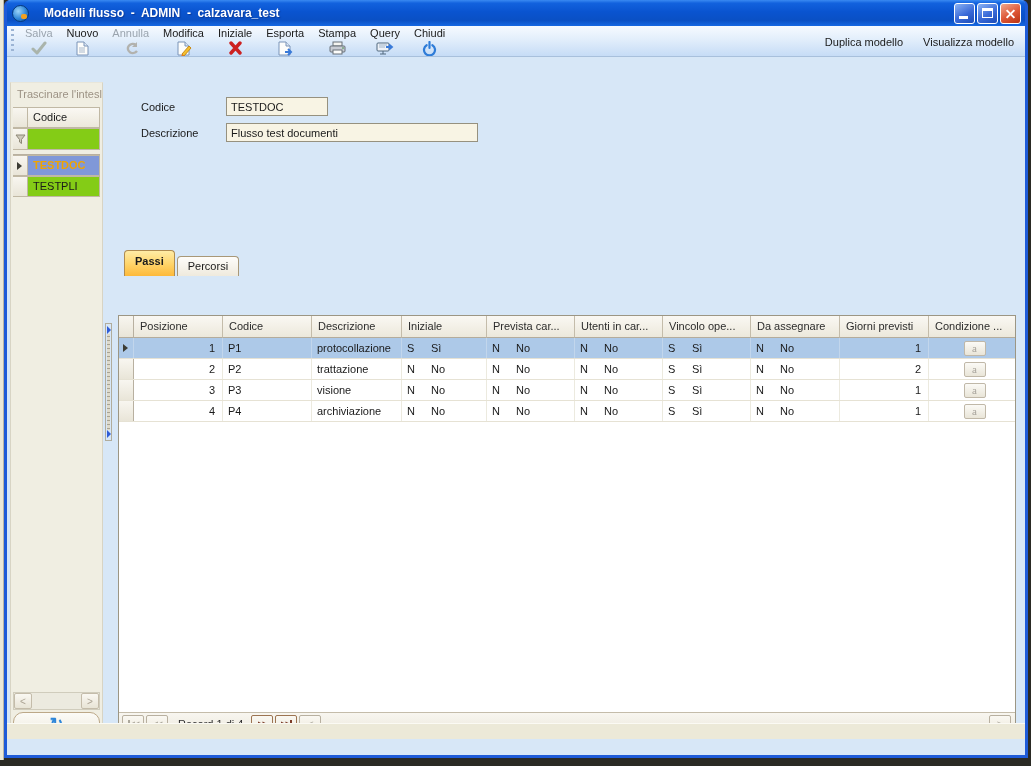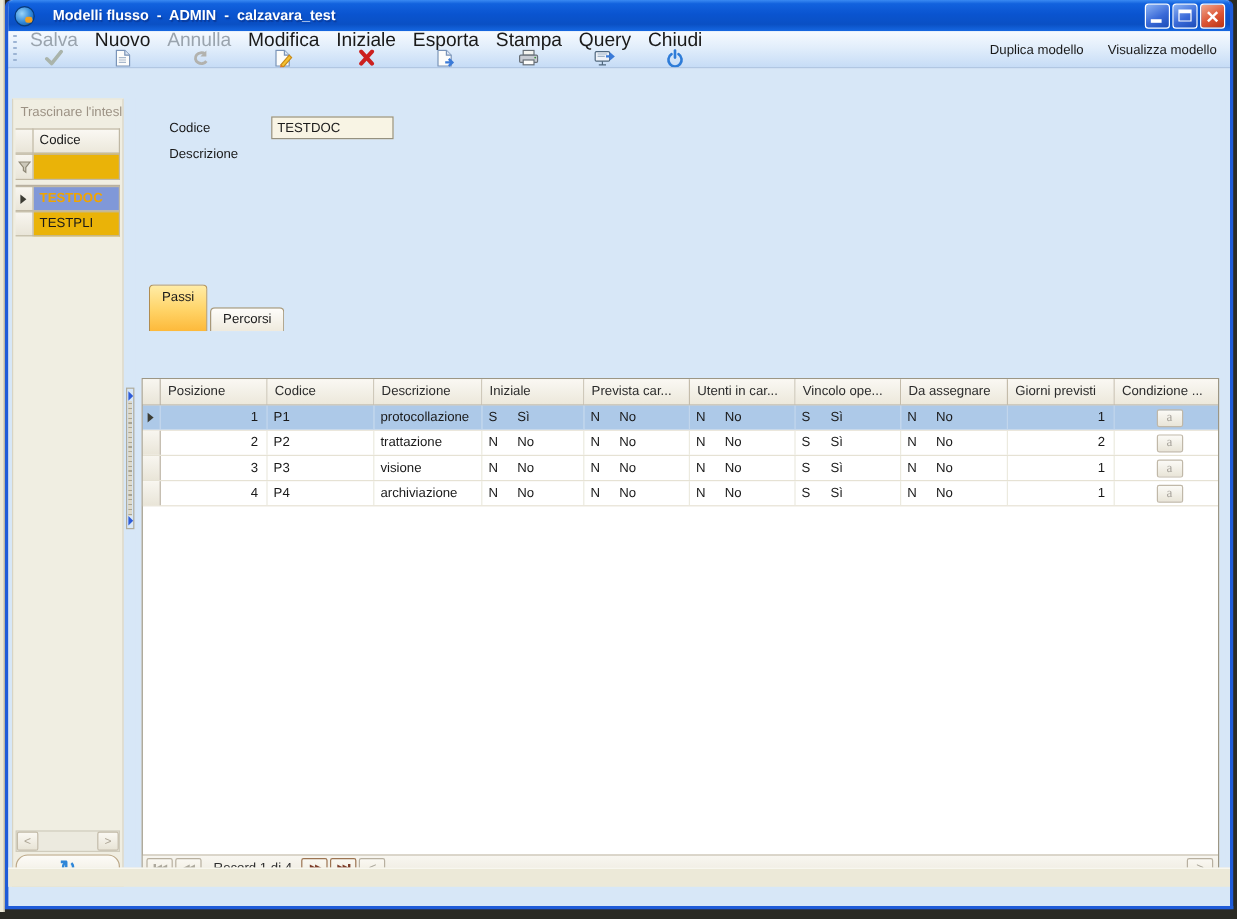--- a/index.html
+++ b/index.html
@@ -33,39 +33,39 @@
   .glyph-x1 { transform:rotate(45deg); } .glyph-x2 { transform:rotate(-45deg); }
 
   
   .toolbar { height:31px; background:linear-gradient(180deg,#f6faff 0%,#e2eefb 45%,#c6dcf6 100%);
              border-bottom:1px solid #a8c0dc; display:flex; align-items:stretch; position:relative; }
   .grip { width:7px; margin:3px 1px 3px 3px;
           background-image:repeating-linear-gradient(180deg,#9cb4d4 0 2px,transparent 2px 5px);
           background-size:3px 100%; background-repeat:no-repeat; background-position:1px 0; }
   .tbtn { display:flex; flex-direction:column; align-items:center; justify-content:flex-start;
           padding:1px 7px 0 7px; cursor:default; }
-  .tlbl { font-size:16px; line-height:13px; color:#1a1a1a; }
+  .tlbl { font-size:11px; line-height:13px; color:#1a1a1a; }
   .tbtn.disabled .tlbl { color:#9aa4ae; }
   .ticon { height:16px; display:flex; align-items:center; justify-content:center; }
   .toolbar-right { position:absolute; right:8px; top:0; height:31px; display:flex; align-items:center; gap:14px; }
   .txtbtn { font-size:11px; color:#1a1a1a; padding:2px 3px; }
 
   
   .client { position:absolute; left:0; right:0; top:57px; bottom:16px; background:#d7e7f7;padding-left:40px; }
   .bottom-strip { position:absolute; left:0; right:0; bottom:0; height:16px; background:#ece9d8; border-top:1px solid #fbfaf4; }
 
   
   .sidebar { position:absolute; left:3px; top:25px; width:93px; bottom:0; background:#f0eee2;
              border:1px solid #d8d4c4; border-top:1px solid #e8e6da; }
   .hint { color:#9c9284; padding:5px 0 0 6px; white-space:nowrap; overflow:hidden; }
   .sgrid { position:absolute; left:2px; top:24px; right:2px; }
   .srow { display:flex; height:21px; }
   .scell-ind { width:15px; background:linear-gradient(180deg,#f8f6f0,#e9e5d8); border:1px solid #c0b8a4;
                border-left:none; position:relative; flex:0 0 auto; }
-  .scell { flex:1 1 auto; border:1px solid #c0b8a4; border-left:none; background:#eab308; line-height:19px; padding-left:5px;
+  .scell { flex:1 1 auto; border:1px solid #c0b8a4; border-left:none; background:#84cc16; line-height:19px; padding-left:5px;
            overflow:hidden; white-space:nowrap; }
   .srow.hdr .scell { background:linear-gradient(180deg,#faf8f3,#ece8db); }
   .srow.filter { height:22px; }
   .srow.filter .scell-ind { display:flex; align-items:center; justify-content:center; }
   .ssep { height:5px; border-bottom:1px solid #b8b0a0; }
   .srow.sel .scell { background:#8098d8; color:#f0a400; font-weight:bold; }
   .tri-right { width:0; height:0; border-left:5px solid #3c3c34; border-top:4px solid transparent;
                border-bottom:4px solid transparent; position:absolute; left:4px; top:6px; }
   .sb-scroll { position:absolute; left:2px; right:2px; bottom:28px; height:18px; background:#eceadf;
                border:1px solid #d0ccbc; display:flex; justify-content:space-between; }
@@ -92,22 +92,22 @@
   .finput { background:#f8f4e4; border:1px solid #96917f; height:19px; padding:0 4px; font-size:11px;
             font-family:"Liberation Sans",sans-serif; color:#1a1a1a; }
   .frow.r1 { top:15px; } .frow.r2 { top:41px; }
   .finput.w1 { width:102px; } .finput.w2 { width:252px; }
 
   
   .tabs { position:absolute; left:11px; top:172px; display:flex; align-items:flex-end; height:22px; z-index:3; }
   .tab { height:20px; line-height:19px; padding:0 10px; margin-right:2px; border:1px solid #a89878; border-bottom:none;
          border-radius:4px 4px 0 0; background:linear-gradient(180deg,#fefdfa,#efead d);
          background:linear-gradient(180deg,#fefdfa,#efeadd); white-space:nowrap; }
-  .tab.active { height:39px; line-height:21px; background:linear-gradient(180deg,#ffeca6 0%,#ffd366 55%,#fdb93a 100%);
-                border-color:#b08c50; position:relative; z-index:4; }
+  .tab.active { height:26px; line-height:21px; background:linear-gradient(180deg,#ffeca6 0%,#ffd366 55%,#fdb93a 100%);
+                border-color:#b08c50; position:relative; z-index:4;font-weight:bold; }
 
   
   .tabpanel { position:absolute; left:5px; right:5px; top:193px; bottom:3px; background:#fff;
               border:1px solid #9c9684;margin-top:40px; }
   .grid-hdr { display:flex; height:22px; }
   .hcell { background:linear-gradient(180deg,#faf8f3 0%,#ece8db 100%); border-right:1px solid #c4bcaa;
            border-bottom:1px solid #b4ac9c; line-height:21px; padding-left:6px; color:#2c2c2c;
            overflow:hidden; white-space:nowrap; flex:0 0 auto; }
   .gr { display:flex; height:21px; border-bottom:1px solid #e6e2d4; }
   .gc { border-right:1px solid #eceadf; line-height:20px; padding-left:5px; overflow:hidden; white-space:nowrap; flex:0 0 auto; }
@@ -314,20 +314,21 @@
     </div>
 
     <div class="main">
 
       <div class="frow r1">
         <span class="flabel">Codice</span>
         <input class="finput w1" readonly="" value="TESTDOC" style="">
       </div>
       <div class="frow r2">
         <span class="flabel">Descrizione</span>
+        <input class="finput w2" readonly="" value="Flusso test documenti" style="">
       </div>
 
       <div class="tabs">
         <span class="tab active">Passi</span>
         <span class="tab">Percorsi</span>
       </div>
 
       <div class="tabpanel">
 
         <div class="grid-hdr">

